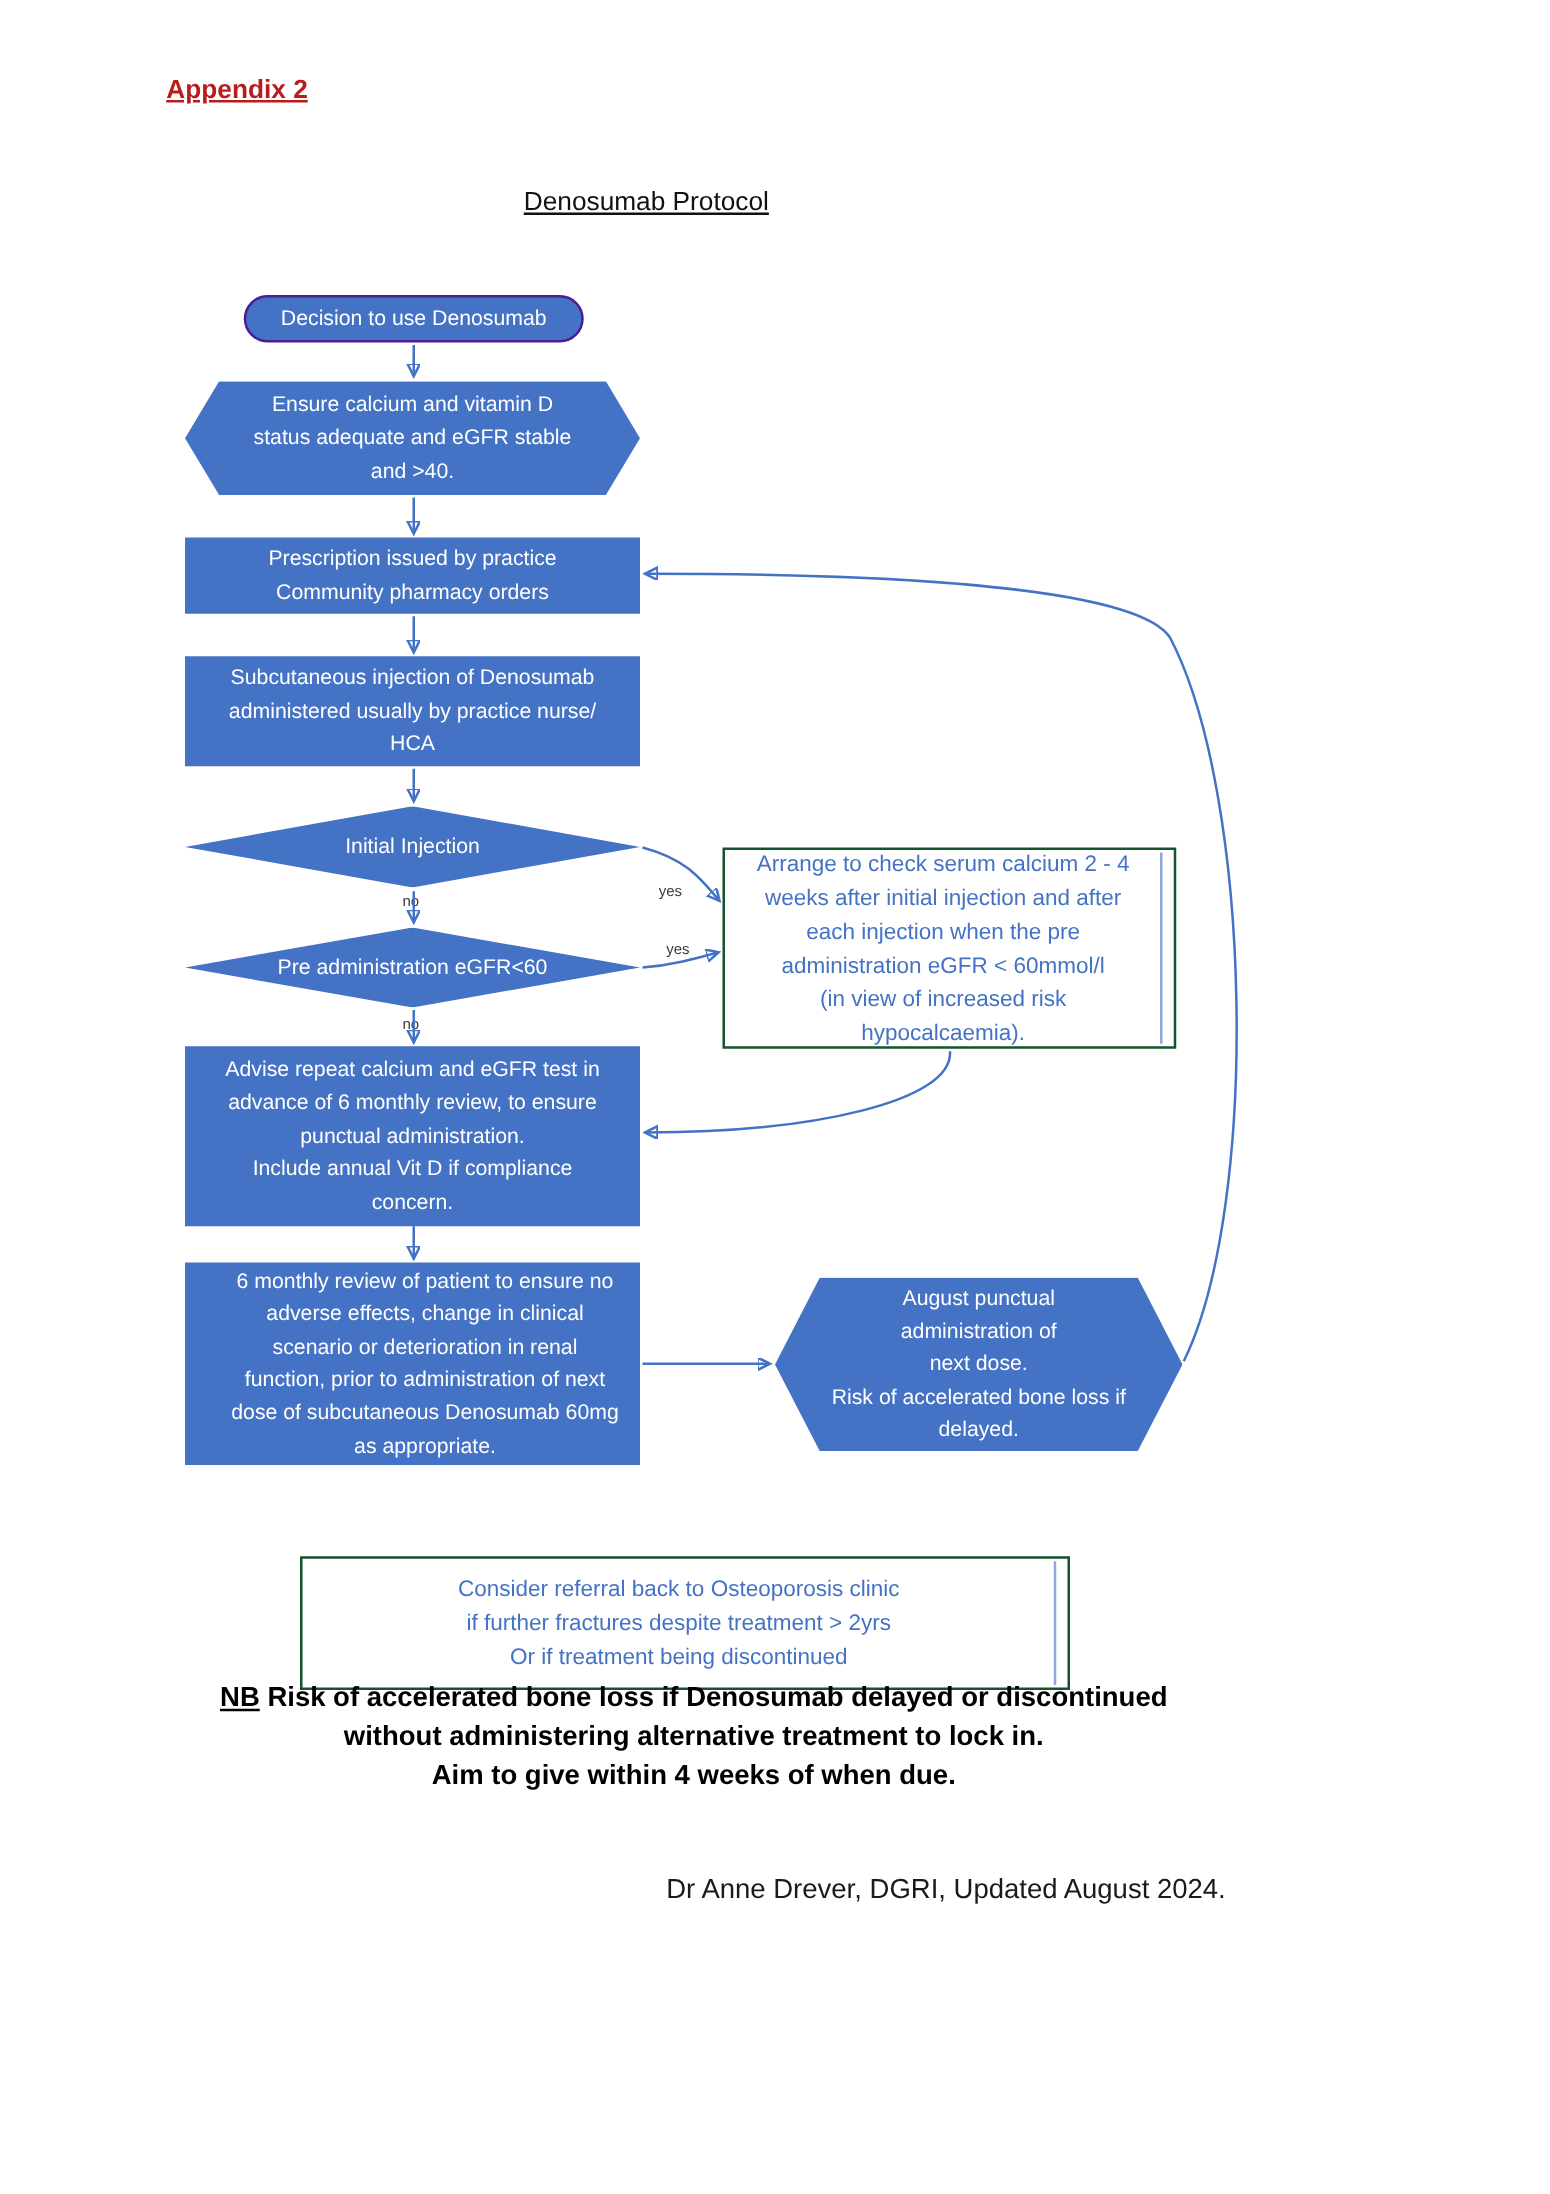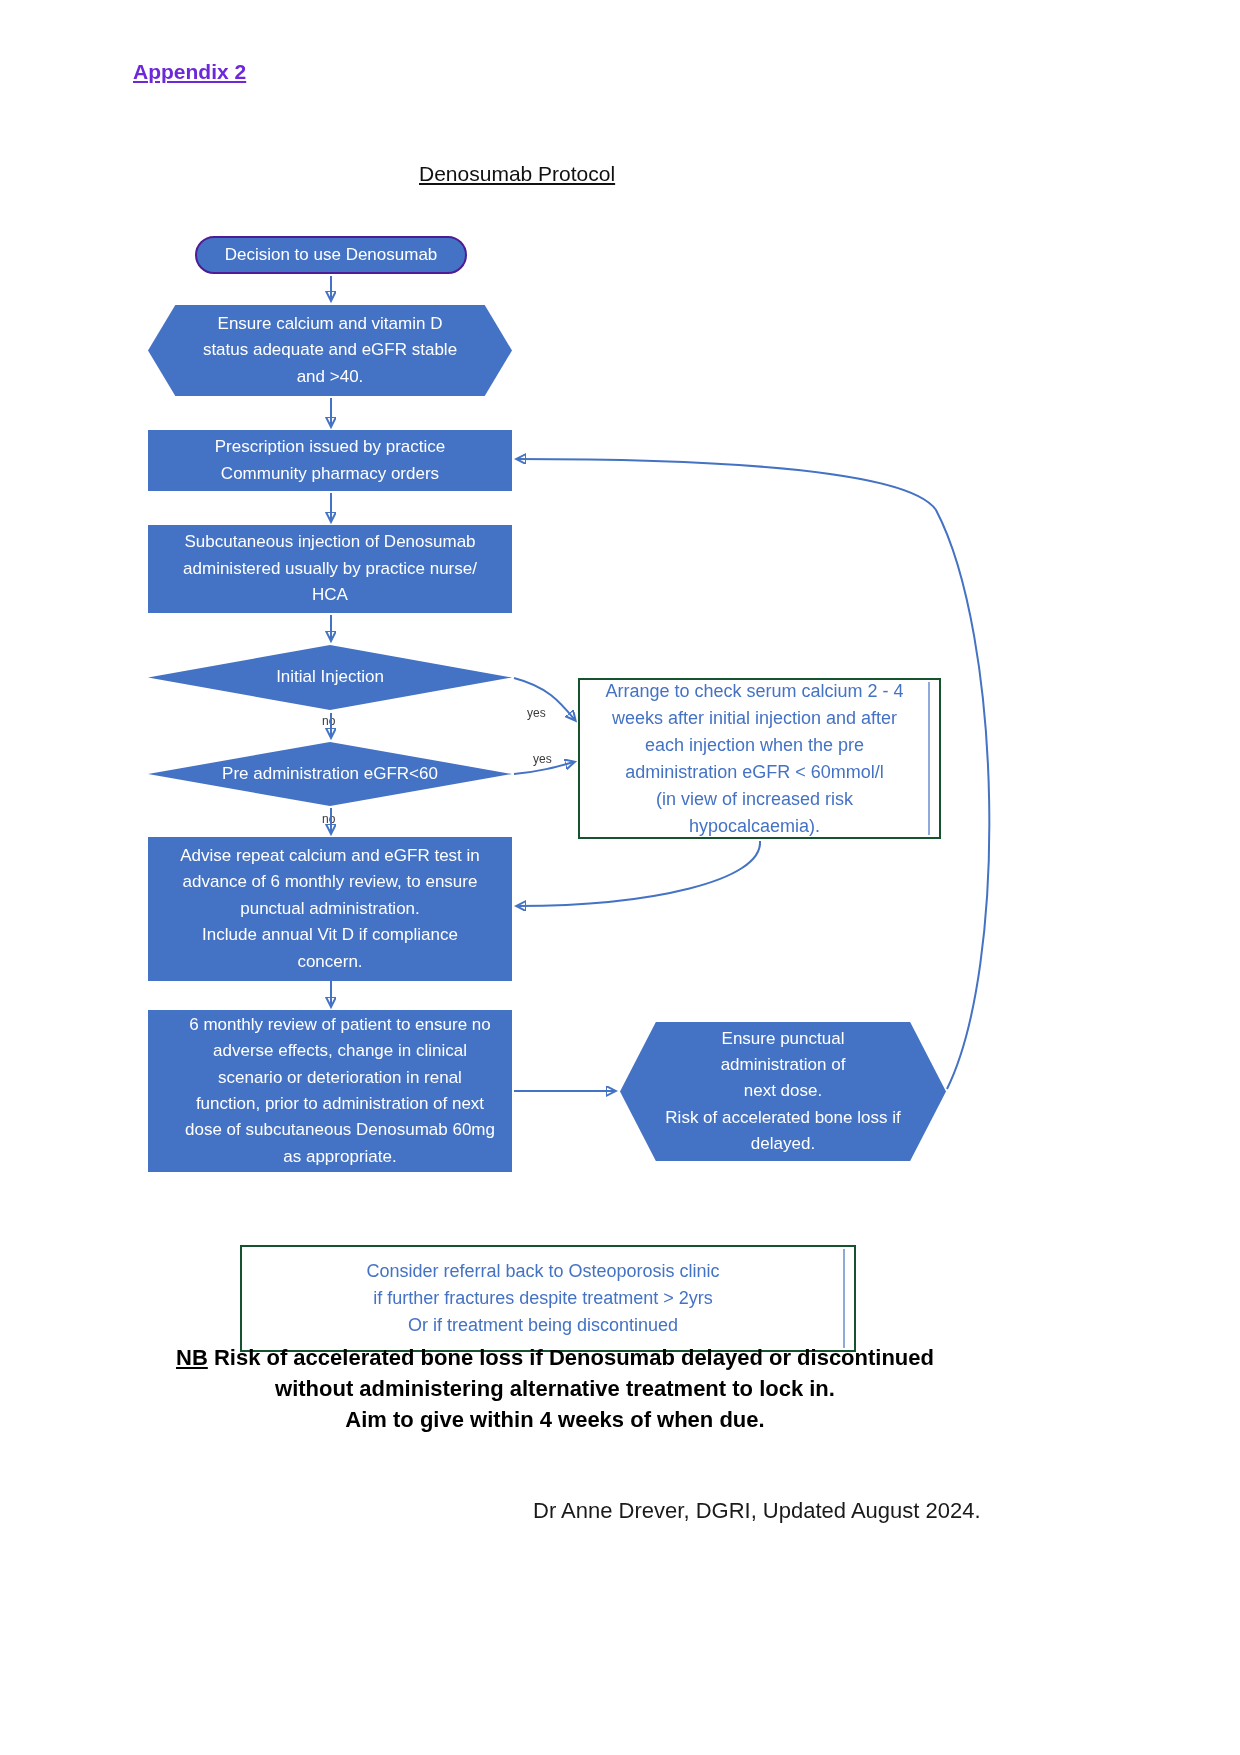--- a/index.html
+++ b/index.html
@@ -3,24 +3,24 @@
 <meta charset="utf-8">
 <style>
   * { margin:0; padding:0; box-sizing:border-box; }
   body { background:#ffffff; }
   .page {
     position:relative; width:1240px; height:1755px; background:#ffffff;
     font-family:"Liberation Sans","DejaVu Sans",sans-serif; overflow:hidden;
   }
   .appendix {
     position:absolute; left:133px; top:60px; font-size:21px; font-weight:700;
-    text-decoration:underline; color:#6d28d9;text-align:right;
+    text-decoration:underline; color:#b91c1c;text-align:right;
   }
   .title {
-    position:absolute; left:419px; top:162px; font-size:21px; color:#111111;
+    position:absolute; left:419px; top:150px; font-size:21px; color:#111111;
     text-decoration:underline;
   }
   .node {
     position:absolute; background:#4472C4; color:#ffffff;
     display:flex; align-items:center; justify-content:center; text-align:center;
     white-space:pre-line; font-size:17px; line-height:1.55; padding:2px 8px;
   }
   .rounded { border-radius:19px; border:2px solid #4c1d95; }
   .hexagon { clip-path: polygon(7.5% 0%, 92.5% 0%, 100% 50%, 92.5% 100%, 7.5% 100%, 0% 50%); }
   .hexagon-right { clip-path: polygon(11% 0%, 89% 0%, 100% 50%, 89% 100%, 11% 100%, 0% 50%); }
@@ -82,21 +82,21 @@
 dose of subcutaneous Denosumab 60mg
 as appropriate.</div>
 
   <div class="infobox" style="left:578px; top:678px; width:363px; height:161px;">Arrange to check serum calcium 2 - 4
 weeks after initial injection and after
 each injection when the pre
 administration eGFR &lt; 60mmol/l
 (in view of increased risk
 hypocalcaemia).</div>
 
-  <div class="node hexagon-right" style="left:620px; top:1022px; width:326px; height:139px;">Ensure punctual
+  <div class="node hexagon-right" style="left:620px; top:1022px; width:326px; height:139px;">August punctual
 administration of
 next dose.
 Risk of accelerated bone loss if
 delayed.</div>
 
   <div class="infobox" style="left:240px; top:1245px; width:616px; height:107px;">Consider referral back to Osteoporosis clinic
 if further fractures despite treatment &gt; 2yrs
 Or if treatment being discontinued</div>
 
   <div class="edge-label" style="left:322px; top:714px;">no</div>

